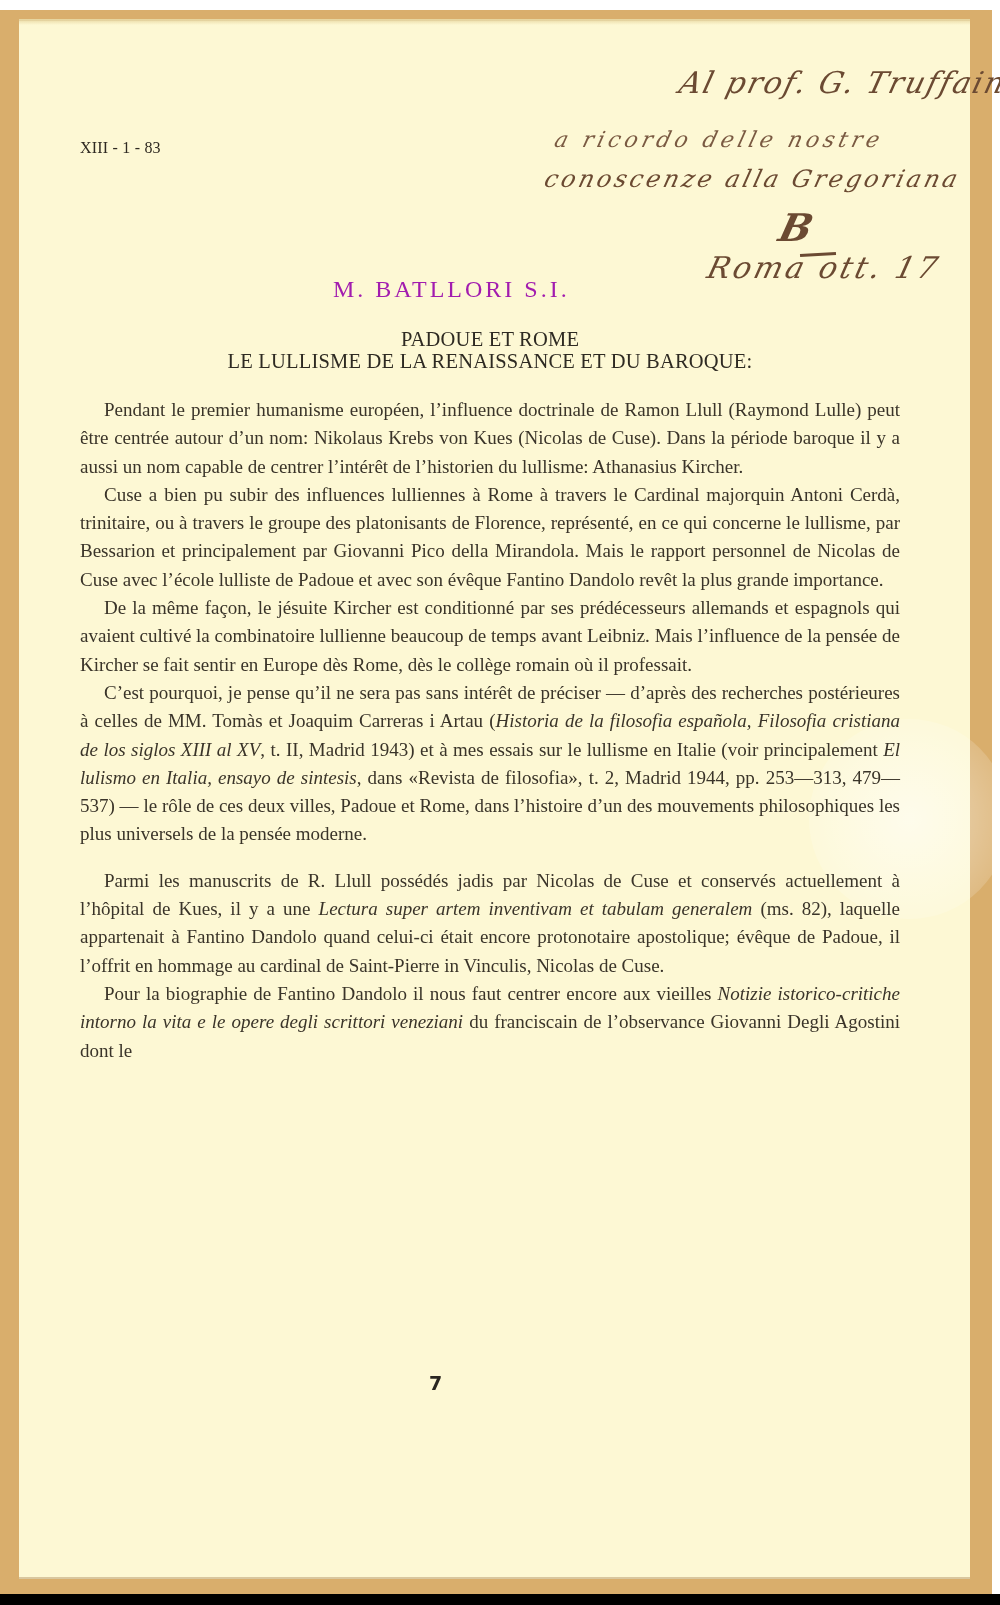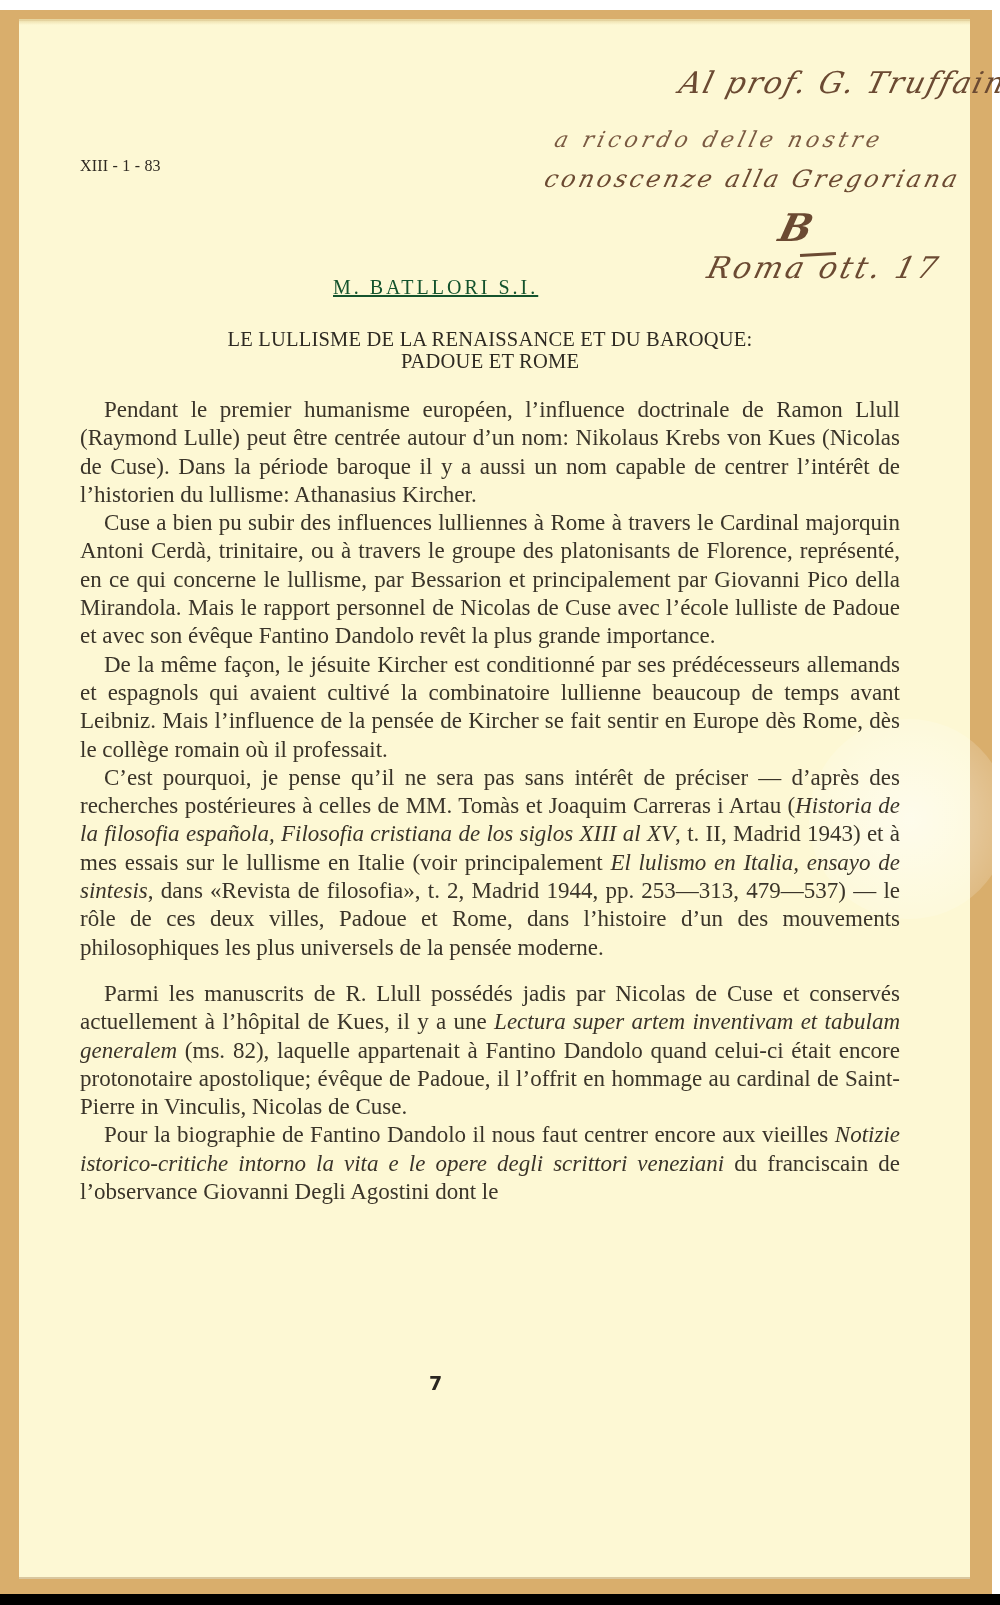--- a/index.html
+++ b/index.html
@@ -26,35 +26,34 @@
     }
     .paper::before {
       content: ""; position: absolute; left: 0; top: 0; right: 0; height: 6px;
       background: linear-gradient(#e8d7a0, rgba(253,248,212,0));
     }
     .stain {
       position: absolute; border-radius: 50%;
       background: radial-gradient(rgba(255,255,255,0.55), rgba(255,255,255,0));
     }
     .ref {
-      position: absolute; left: 80px; top: 157px; font-size: 16px; color: #2f2a22;
+      position: absolute; left: 80px; top: 139px; font-size: 16px; color: #2f2a22;
       letter-spacing: 0.2px;
     }
     .author {
-      position: absolute; left: 333px; top: 276px; font-size: 20px; color: #14532d;
+      position: absolute; left: 333px; top: 276px; font-size: 24px; color: #a21caf;
       letter-spacing: 3px;
-      text-decoration: underline;
     }
     .title {
       position: absolute; left: 80px; width: 820px; top: 328px; text-align: center;
       font-size: 20.5px; line-height: 22px; color: #2e2a22; letter-spacing: 0.2px;
     }
     .body-text {
       position: absolute; left: 80px; width: 820px; top: 396px;
-      font-size: 23px; line-height: 28.3px; color: #3a3429;
+      font-size: 19px; line-height: 28.3px; color: #3a3429;
       text-align: justify;
     }
     .body-text p { margin: 0; text-indent: 24px; }
     .body-text p.gap { margin-top: 18px; }
     .body-text i { font-style: italic; }
     .page-num {
       position: absolute; left: 429px; top: 1372px; font-size: 19px; font-weight: bold;
       color: #2a2620; font-family: "DejaVu Sans", sans-serif;
     }
     .inscription {
@@ -89,22 +88,22 @@
   <span class="hline l2">a ricordo delle nostre</span>
   <span class="hline l3">conoscenze alla Gregoriana</span>
   <span class="hline l4">B</span>
   <span class="under-mark"></span>
   <span class="hline l5">Roma ott. 17</span>
 </div>
 
 <div class="author">M. BATLLORI S.I.</div>
 
 <div class="title">
+  <div>PADOUE ET ROME</div>
   <div>LE LULLISME DE LA RENAISSANCE ET DU BAROQUE:</div>
-  <div>PADOUE ET ROME</div>
 </div>
 
 <div class="body-text" id="body-text">
     <p><span>Pendant le premier humanisme européen, l’influence doctrinale de Ramon Llull (Raymond Lulle) peut être centrée autour d’un nom: Nikolaus Krebs von Kues (Nicolas de Cuse). Dans la période baroque il y a aussi un nom capable de centrer l’intérêt de l’historien du lullisme: Athanasius Kircher.</span></p>
     <p><span>Cuse a bien pu subir des influences lulliennes à Rome à travers le Cardinal majorquin Antoni Cerdà, trinitaire, ou à travers le groupe des platonisants de Florence, représenté, en ce qui concerne le lullisme, par Bessarion et principalement par Giovanni Pico della Mirandola. Mais le rapport personnel de Nicolas de Cuse avec l’école lulliste de Padoue et avec son évêque Fantino Dandolo revêt la plus grande importance.</span></p>
     <p><span>De la même façon, le jésuite Kircher est conditionné par ses prédécesseurs allemands et espagnols qui avaient cultivé la combinatoire lullienne beaucoup de temps avant Leibniz. Mais l’influence de la pensée de Kircher se fait sentir en Europe dès Rome, dès le collège romain où il professait.</span></p>
     <p><span>C’est pourquoi, je pense qu’il ne sera pas sans intérêt de préciser — d’après des recherches postérieures à celles de MM. Tomàs et Joaquim Carreras i Artau (</span><i>Historia de la filosofia española, Filosofia cristiana de los siglos XIII al XV</i><span>, t. II, Madrid 1943) et à mes essais sur le lullisme en Italie (voir principalement </span><i>El lulismo en Italia, ensayo de sintesis</i><span>, dans «Revista de filosofia», t. 2, Madrid 1944, pp. 253—313, 479—537) — le rôle de ces deux villes, Padoue et Rome, dans l’histoire d’un des mouvements philosophiques les plus universels de la pensée moderne.</span></p>
     <p class="gap"><span>Parmi les manuscrits de R. Llull possédés jadis par Nicolas de Cuse et conservés actuellement à l’hôpital de Kues, il y a une </span><i>Lectura super artem inventivam et tabulam generalem</i><span> (ms. 82), laquelle appartenait à Fantino Dandolo quand celui-ci était encore protonotaire apostolique; évêque de Padoue, il l’offrit en hommage au cardinal de Saint-Pierre in Vinculis, Nicolas de Cuse.</span></p>
     <p><span>Pour la biographie de Fantino Dandolo il nous faut centrer encore aux vieilles </span><i>Notizie istorico-critiche intorno la vita e le opere degli scrittori veneziani</i><span> du franciscain de l’observance Giovanni Degli Agostini dont le</span></p>
   </div>

